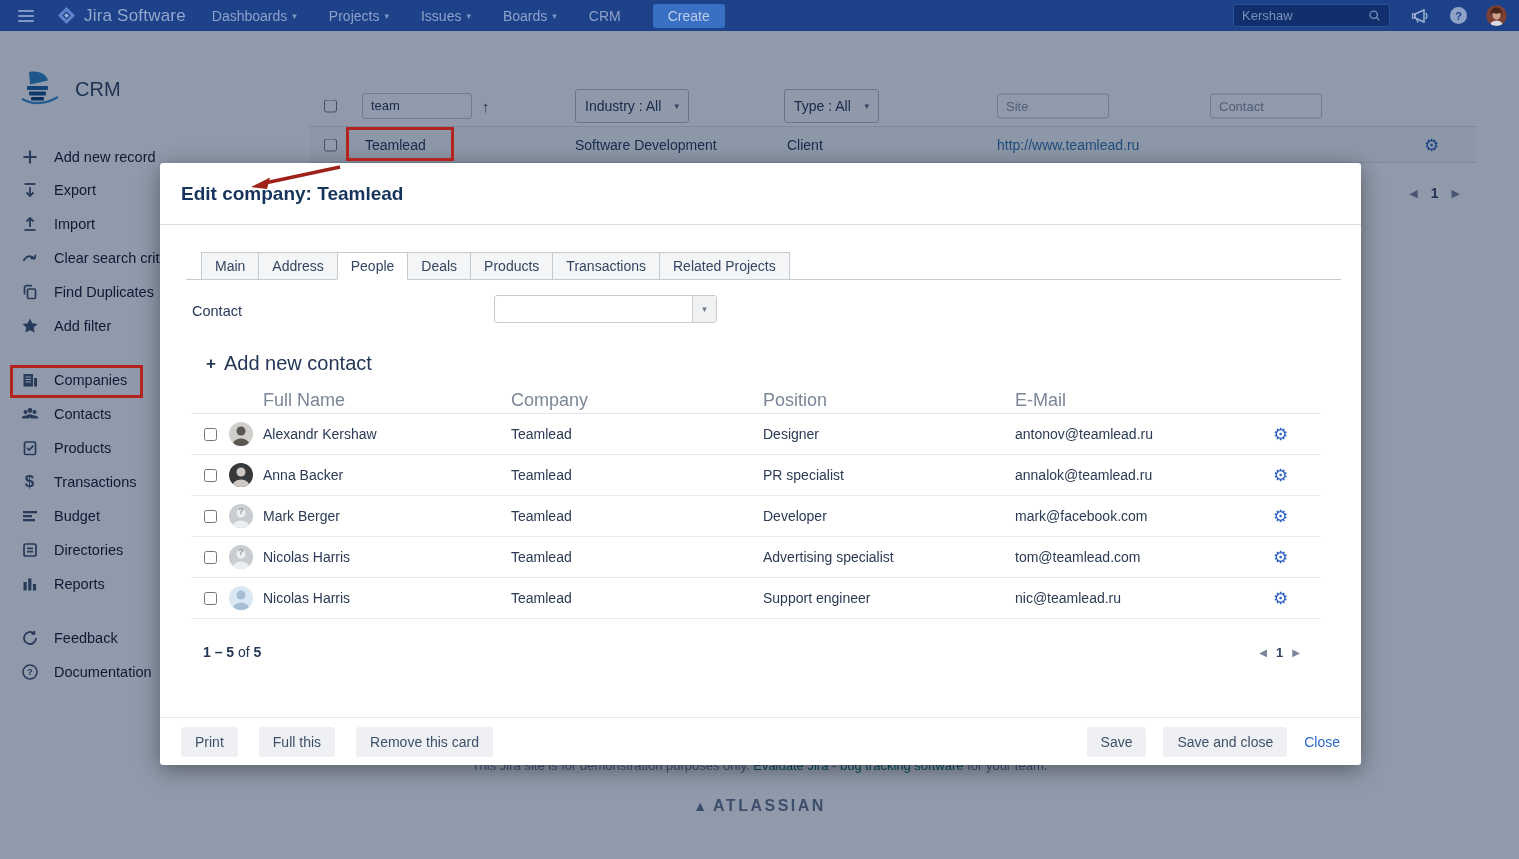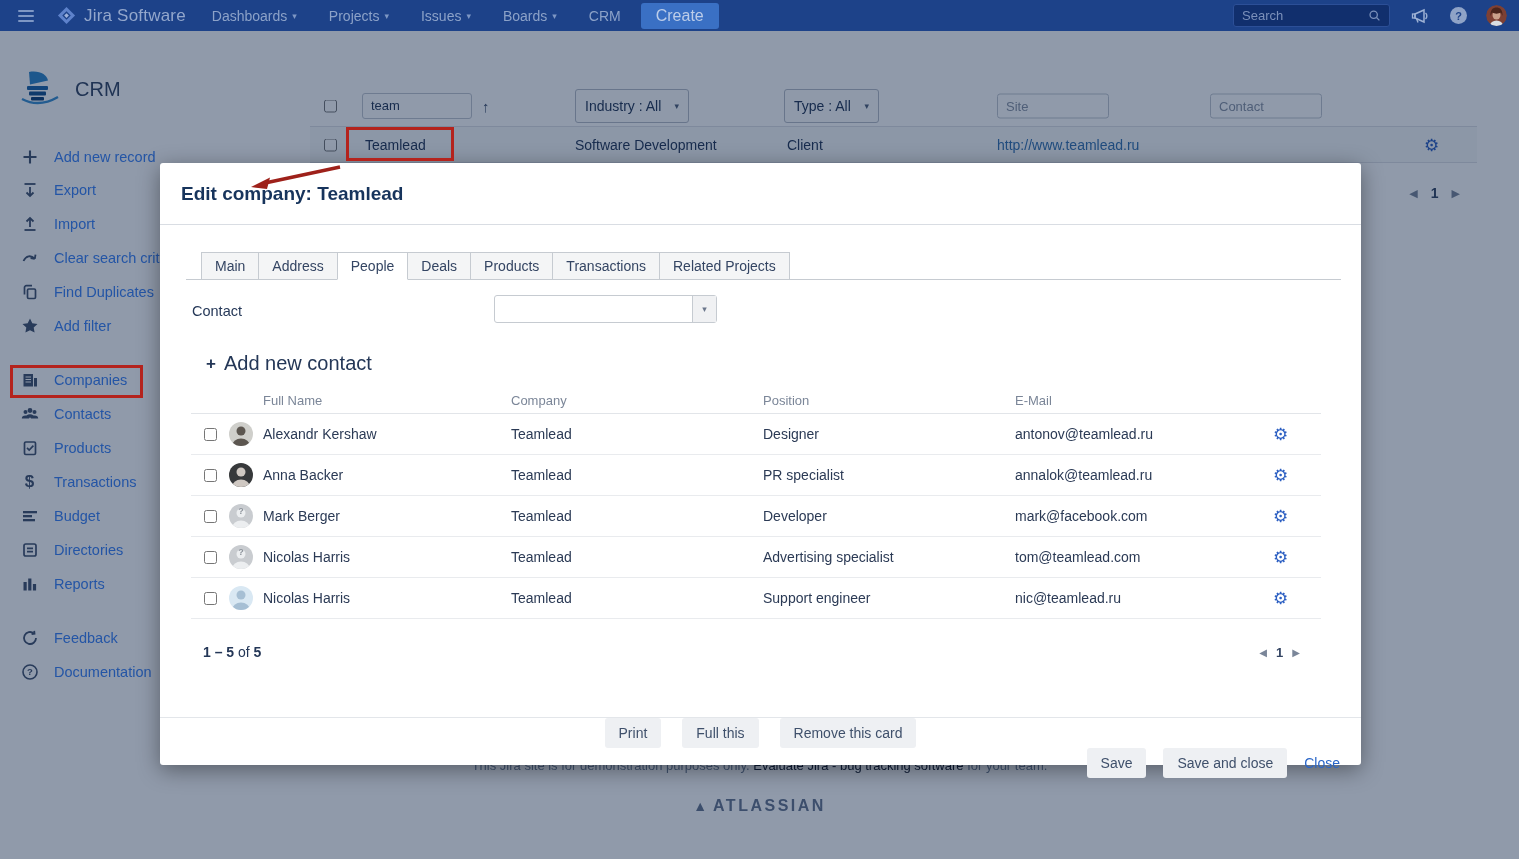--- a/index.html
+++ b/index.html
@@ -9,40 +9,40 @@
   
   .navbar { position:absolute; top:0; left:0; right:0; height:31px; background:#1d4289;
             display:flex; align-items:center; z-index:10; }
   .hamburger { margin-left:18px; width:16px; display:flex; flex-direction:column; gap:3px; cursor:pointer; }
   .hamburger i { display:block; height:2px; background:#7e97c4; border-radius:1px; }
   .nav-logo { display:flex; align-items:center; gap:8px; margin-left:23px; }
   .nav-logo-text { color:#93a7cc; font-size:17px; letter-spacing:.2px; }
   .nav-menu { display:flex; align-items:center; gap:32px; margin-left:26px; }
   .nav-item { color:#8ca2c8; font-size:14px; display:flex; align-items:center; gap:5px; cursor:pointer; }
   .nav-item .chev { font-size:9px; color:#7e97c4; }
-  .create-btn { margin-left:20px; background:#3a70c4; color:#bccde9; font-size:16px;
+  .create-btn { margin-left:32px; background:#3a70c4; color:#bccde9; font-size:14px;
                 padding:4px 15px; border-radius:3px; cursor:pointer; }
   .nav-right { margin-left:auto; display:flex; align-items:center; margin-right:12px; }
   .nav-search { width:157px; height:23px; background:#112f6d; border:1px solid #2c4f97; border-radius:3px;
                 display:flex; align-items:center; padding:0 8px; color:#7b90ba; font-size:13px; }
   .nav-search span { flex:1; }
   .nav-ico { margin-left:21px; display:flex; align-items:center; }
   .help-circle { width:17px; height:17px; border-radius:50%; background:#8fa3c7; color:#1d4289;
                  font-size:11px; font-weight:bold; display:flex; align-items:center; justify-content:center; }
   .nav-avatar { width:21px; height:21px; border-radius:50%; overflow:hidden; margin-left:19px; }
 
   
   .content { position:absolute; top:31px; left:0; right:0; bottom:0; background:#fff; }
 
   .sidebar { position:absolute; left:0; top:0; width:300px; bottom:0; }
   .crm-head { position:absolute; left:20px; top:40px; display:flex; align-items:center; gap:15px; }
   .crm-title { font-size:20px; color:#344563; }
   .side-item { position:absolute; left:20px; height:24px; display:flex; align-items:center; gap:15px; cursor:pointer; }
   .side-item .ic { width:19px; display:flex; justify-content:center; color:#42526e; }
-  .side-item .lbl { font-size:14.5px; color:#3b82f6; white-space:nowrap; }
+  .side-item .lbl { font-size:14.5px; color:#0f172a; white-space:nowrap; }
   .dollar { font-size:17px; font-weight:bold; color:#42526e; }
 
   
   .records { position:absolute; left:310px; top:54px; right:42px; }
   .filter-row { position:relative; height:42px; border-bottom:1px solid #dfe1e6; }
   .data-row { position:relative; height:36px; border-bottom:1px solid #dfe1e6; background:#f8f9fa; }
   .records input[type="checkbox"], .ctable input[type="checkbox"] { width:13px; height:13px; }
   .abs { position:absolute; top:50%; transform:translateY(-50%); }
   .txt-input { height:26px; border:1px solid #c1c7d0; border-radius:3px; background:#fff;
                font-size:13px; color:#253858; padding:0 8px; font-family:"Liberation Sans",sans-serif; }
@@ -52,21 +52,21 @@
   .dd .chev { font-size:9px; color:#505f79; margin-left:7px; }
   .sort-arrow { font-size:15px; color:#42526e; font-weight:bold; }
   .cell-text { font-size:14px; color:#253858; white-space:nowrap; }
   .link { font-size:14px; color:#3572b0; }
   .gear { font-size:17px; color:#2c5fc2; line-height:1; cursor:pointer; }
   .bg-pager { position:absolute; top:100px; right:17px; display:flex; align-items:center; gap:13px; }
   .pager-arrow { font-size:11px; color:#7a8699; cursor:pointer; }
   .pager-num { font-size:14px; font-weight:bold; color:#344563; }
 
   .demo-note { position:absolute; left:0; right:0; top:727px; text-align:center; font-size:13px; color:#707f96; }
-  .demo-note .dl { color:#0f172a; }
+  .demo-note .dl { color:#0f766e; }
   .atl-footer { position:absolute; left:0; right:0; top:766px; text-align:center; color:#66758f;
                 font-weight:bold; font-size:16px; letter-spacing:2.5px; }
   .atl-footer .tri { font-size:14px; letter-spacing:0; margin-right:6px; }
 
   
   .blanket { position:absolute; top:31px; left:0; right:0; bottom:0; background:rgba(9,30,66,0.45); z-index:40; }
 
   
   .modal { position:absolute; left:160px; top:163px; width:1201px; height:602px; background:#fff;
            border-radius:3px; box-shadow:0 5px 22px rgba(0,0,0,.4); z-index:60; }
@@ -83,42 +83,42 @@
   .combobox .cb-input { flex:1; }
   .combobox .cb-btn { width:24px; border-left:1px solid #c6cbd1; background:#f0f1f3; display:flex;
                       align-items:center; justify-content:center; color:#6b778c; font-size:9px; cursor:pointer; }
   .add-contact { position:absolute; left:46px; top:189px; display:flex; align-items:center; gap:8px;
                  color:#243757; cursor:pointer; }
   .add-contact .plus { font-size:17px; font-weight:bold; }
   .add-contact .al { font-size:20px; }
 
   .ctable { position:absolute; left:31px; top:224px; width:1130px; }
   .crow { display:grid; grid-template-columns:38px 34px 248px 252px 252px 258px 48px; align-items:center; }
-  .chead { height:27px; border-bottom:1px solid #e2e5e9; font-size:13px; color:#7b8698; }
+  .chead { height:27px; border-bottom:1px solid #e2e5e9; font-size:18px; color:#7b8698; }
   .cdata { height:41px; border-bottom:1px solid #e9ebee; font-size:14px; color:#2b3a55; }
   .crow input[type="checkbox"] { margin-left:13px; }
   .avatar { width:24px; height:24px; border-radius:50%; position:relative; overflow:hidden; }
   .avatar svg { position:absolute; left:0; top:0; }
   .avatar .qm { position:absolute; top:2px; left:0; right:0; text-align:center; font-size:9px;
                 font-weight:bold; color:#8d939b; }
   .avatar[data-avatar="photo-male"]   { background:#cfcfcb; color:#5c5650; }
   .avatar[data-avatar="photo-female"] { background:#37393b; color:#cfc8c2; }
   .avatar[data-avatar="unknown"]      { background:#c9ccd0; color:#eceef0; }
   .avatar[data-avatar="unknown"] .qm  { display:block; }
   .avatar .qm { display:none; }
   .avatar[data-avatar="silhouette"]   { background:#d9e8f3; color:#a6bfd4; }
 
   .m-range { position:absolute; left:43px; top:481px; font-size:14px; color:#243757; }
   .m-range b { font-weight:bold; }
   .m-pager { position:absolute; top:482px; right:61px; display:flex; align-items:center; gap:9px; }
   .m-pager .pager-arrow { font-size:10px; }
   .m-pager .pager-num { font-size:13px; }
 
   .m-footer { position:absolute; left:0; right:0; bottom:0; height:48px; border-top:1px solid #e3e6ea;
-              display:flex; align-items:center; padding:0 21px;flex-direction:column; }
+              display:flex; align-items:center; padding:0 21px; }
   .btn { background:#eef0f3; border:none; border-radius:3px; padding:7px 14px; font-size:14px;
          color:#3f506b; font-family:"Liberation Sans",sans-serif; cursor:pointer; white-space:nowrap; }
   .fgroup-left { display:flex; gap:21px; }
   .fgroup-right { margin-left:auto; display:flex; align-items:center; gap:17px; }
   .close-link { color:#2a66c8; font-size:14px; cursor:pointer; }
 
   
   .anno-box { position:absolute; border:3px solid #b4231d; z-index:80; }
   .box-companies { left:10px; top:365px; width:133px; height:33px; }
   .box-teamlead { left:346px; top:127px; width:108px; height:34px; }
@@ -158,21 +158,21 @@
       <span>Boards</span>
         <span class="chev">▾</span>
     </span>
     <span class="nav-item">
       <span>CRM</span>
     </span>
   </nav>
   <span class="create-btn">Create</span>
   <div class="nav-right">
     <span class="nav-search">
-      <span>Search</span>
+      <span>Kershaw</span>
       <svg width="13" height="13" viewBox="0 0 16 16">
         <circle cx="7" cy="7" r="4.5" fill="none" stroke="#7b90ba" stroke-width="1.6"></circle>
         <line x1="10.5" y1="10.5" x2="14" y2="14" stroke="#7b90ba" stroke-width="1.6"></line>
       </svg>
     </span>
     <span class="nav-ico">
       <svg width="18" height="16" viewBox="0 0 18 16">
         <polygon points="4,6 13,2 13,14 4,10" fill="none" stroke="#9db1d4" stroke-width="1.5"></polygon>
         <rect x="1.5" y="6" width="2.5" height="4" fill="none" stroke="#9db1d4" stroke-width="1.3"></rect>
         <path d="M14.5 5 a4 4 0 0 1 0 6" fill="none" stroke="#9db1d4" stroke-width="1.4"></path>

